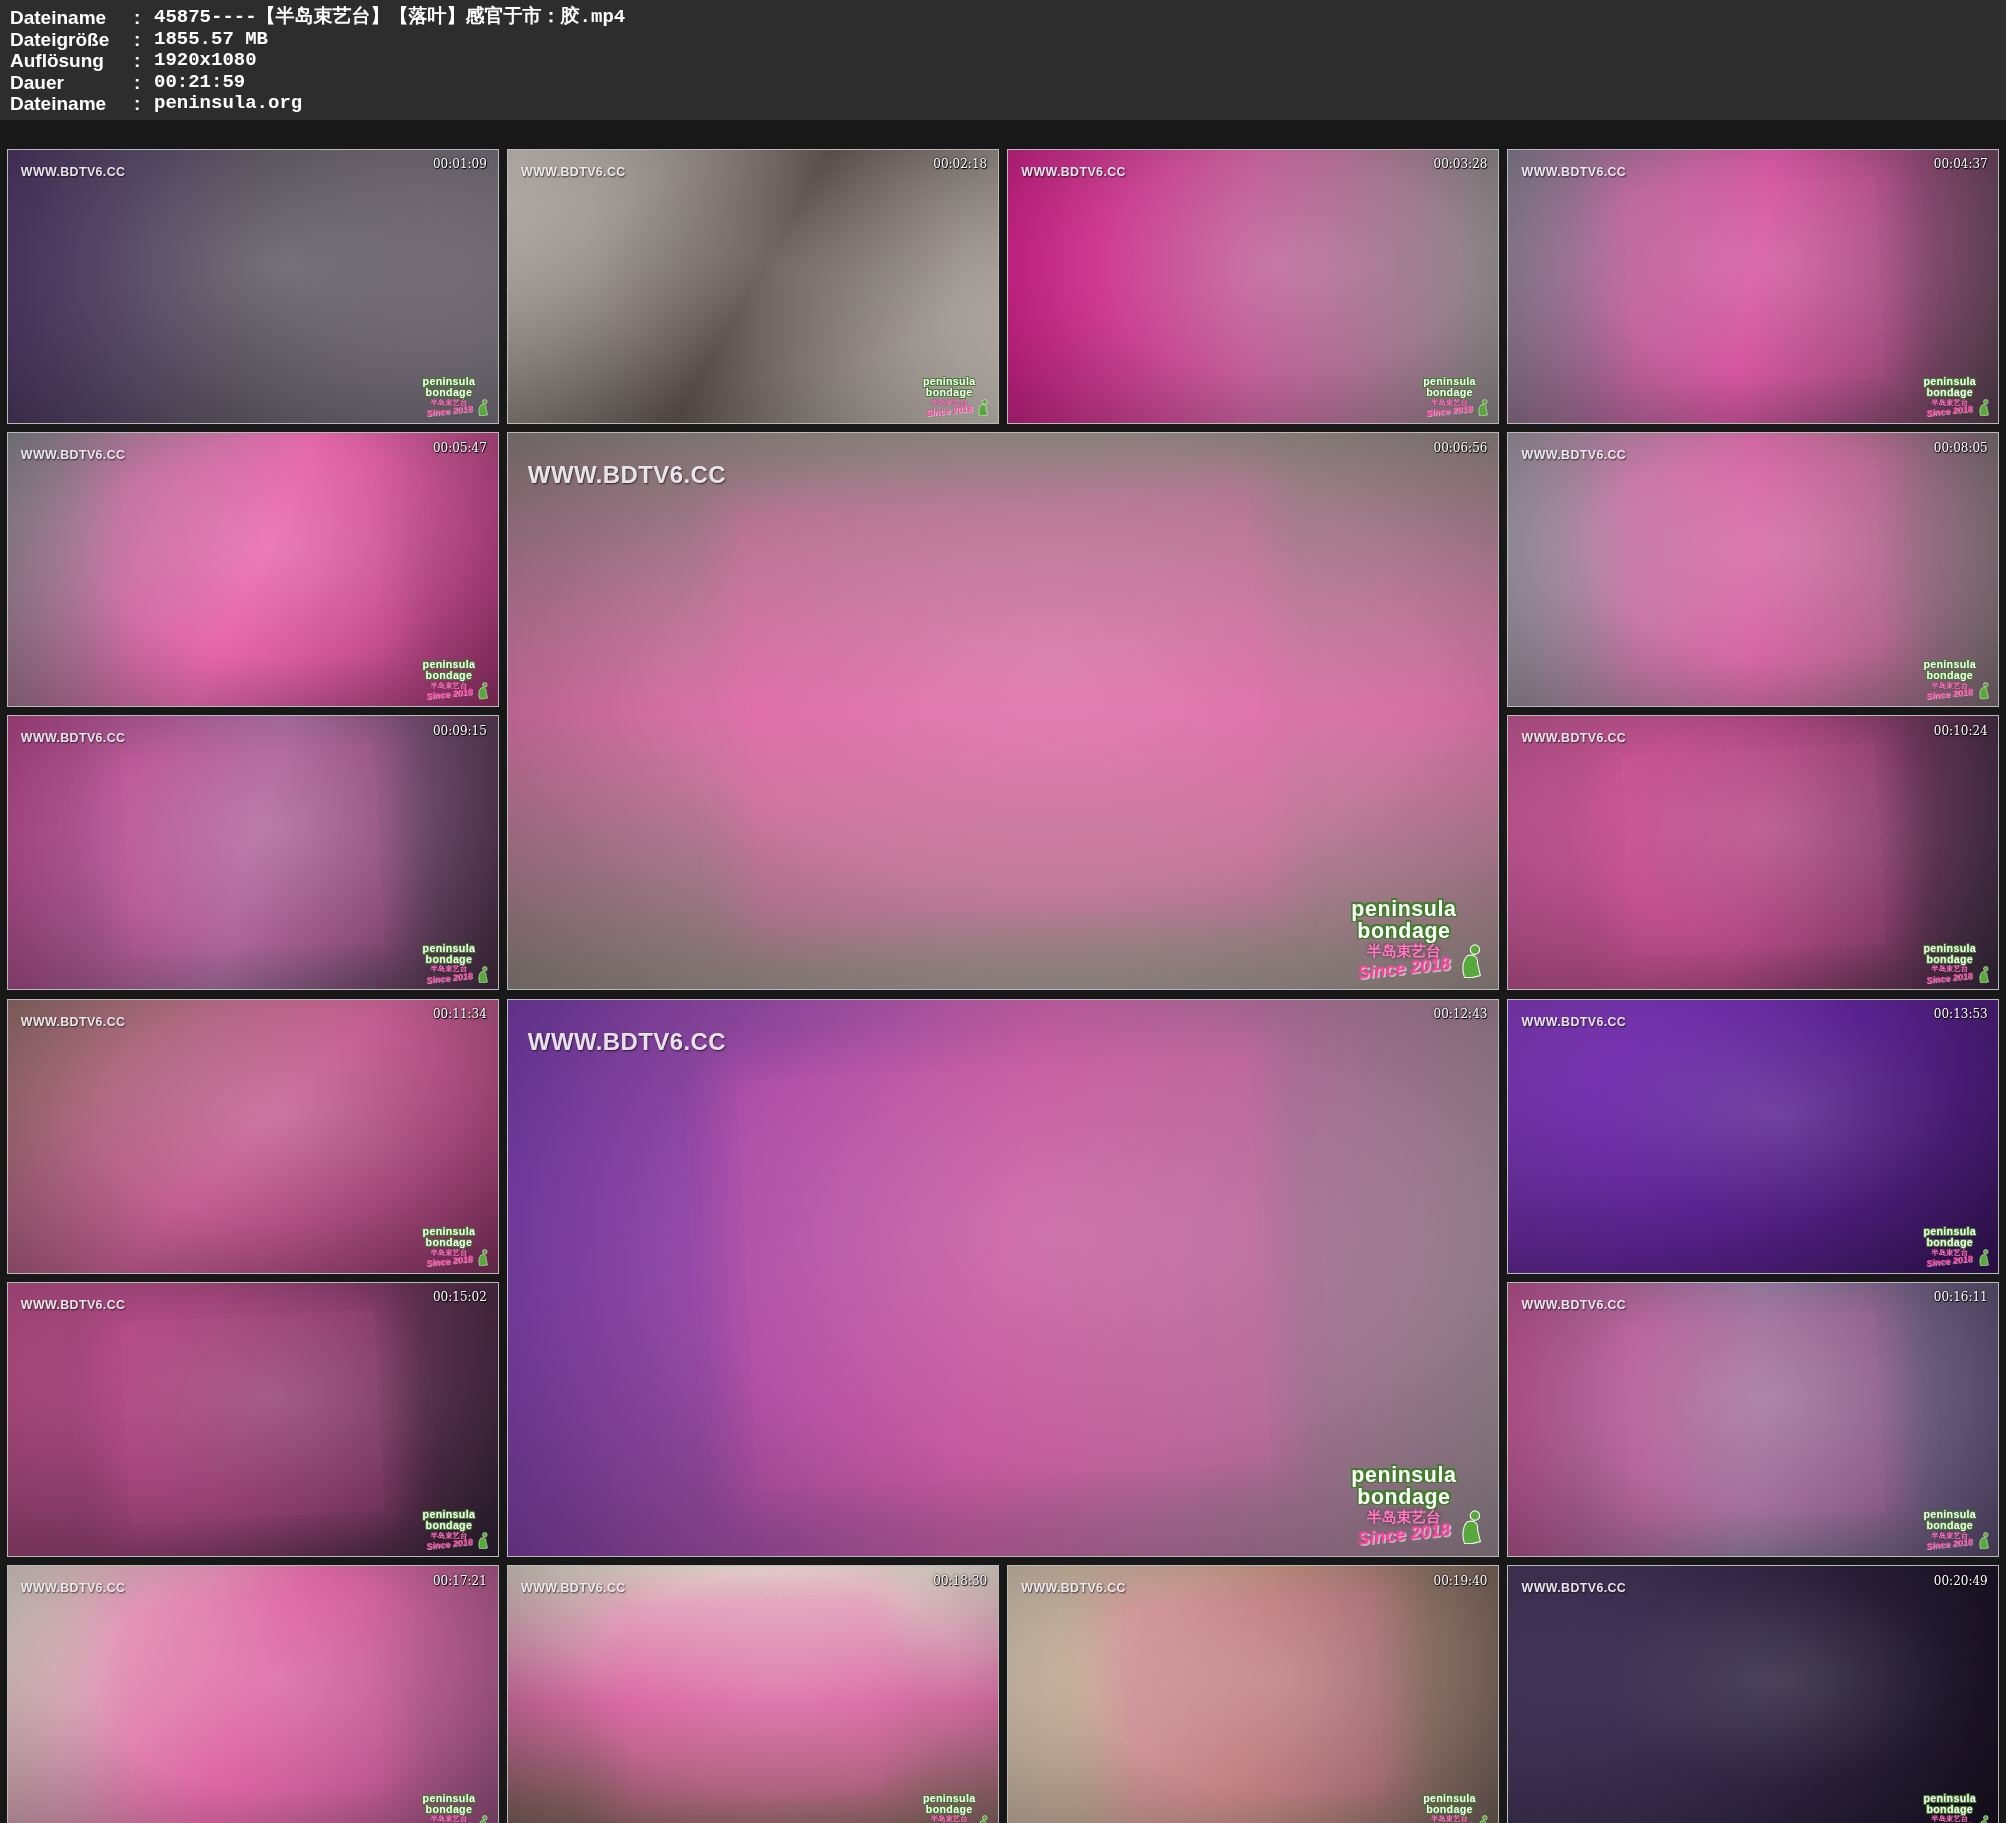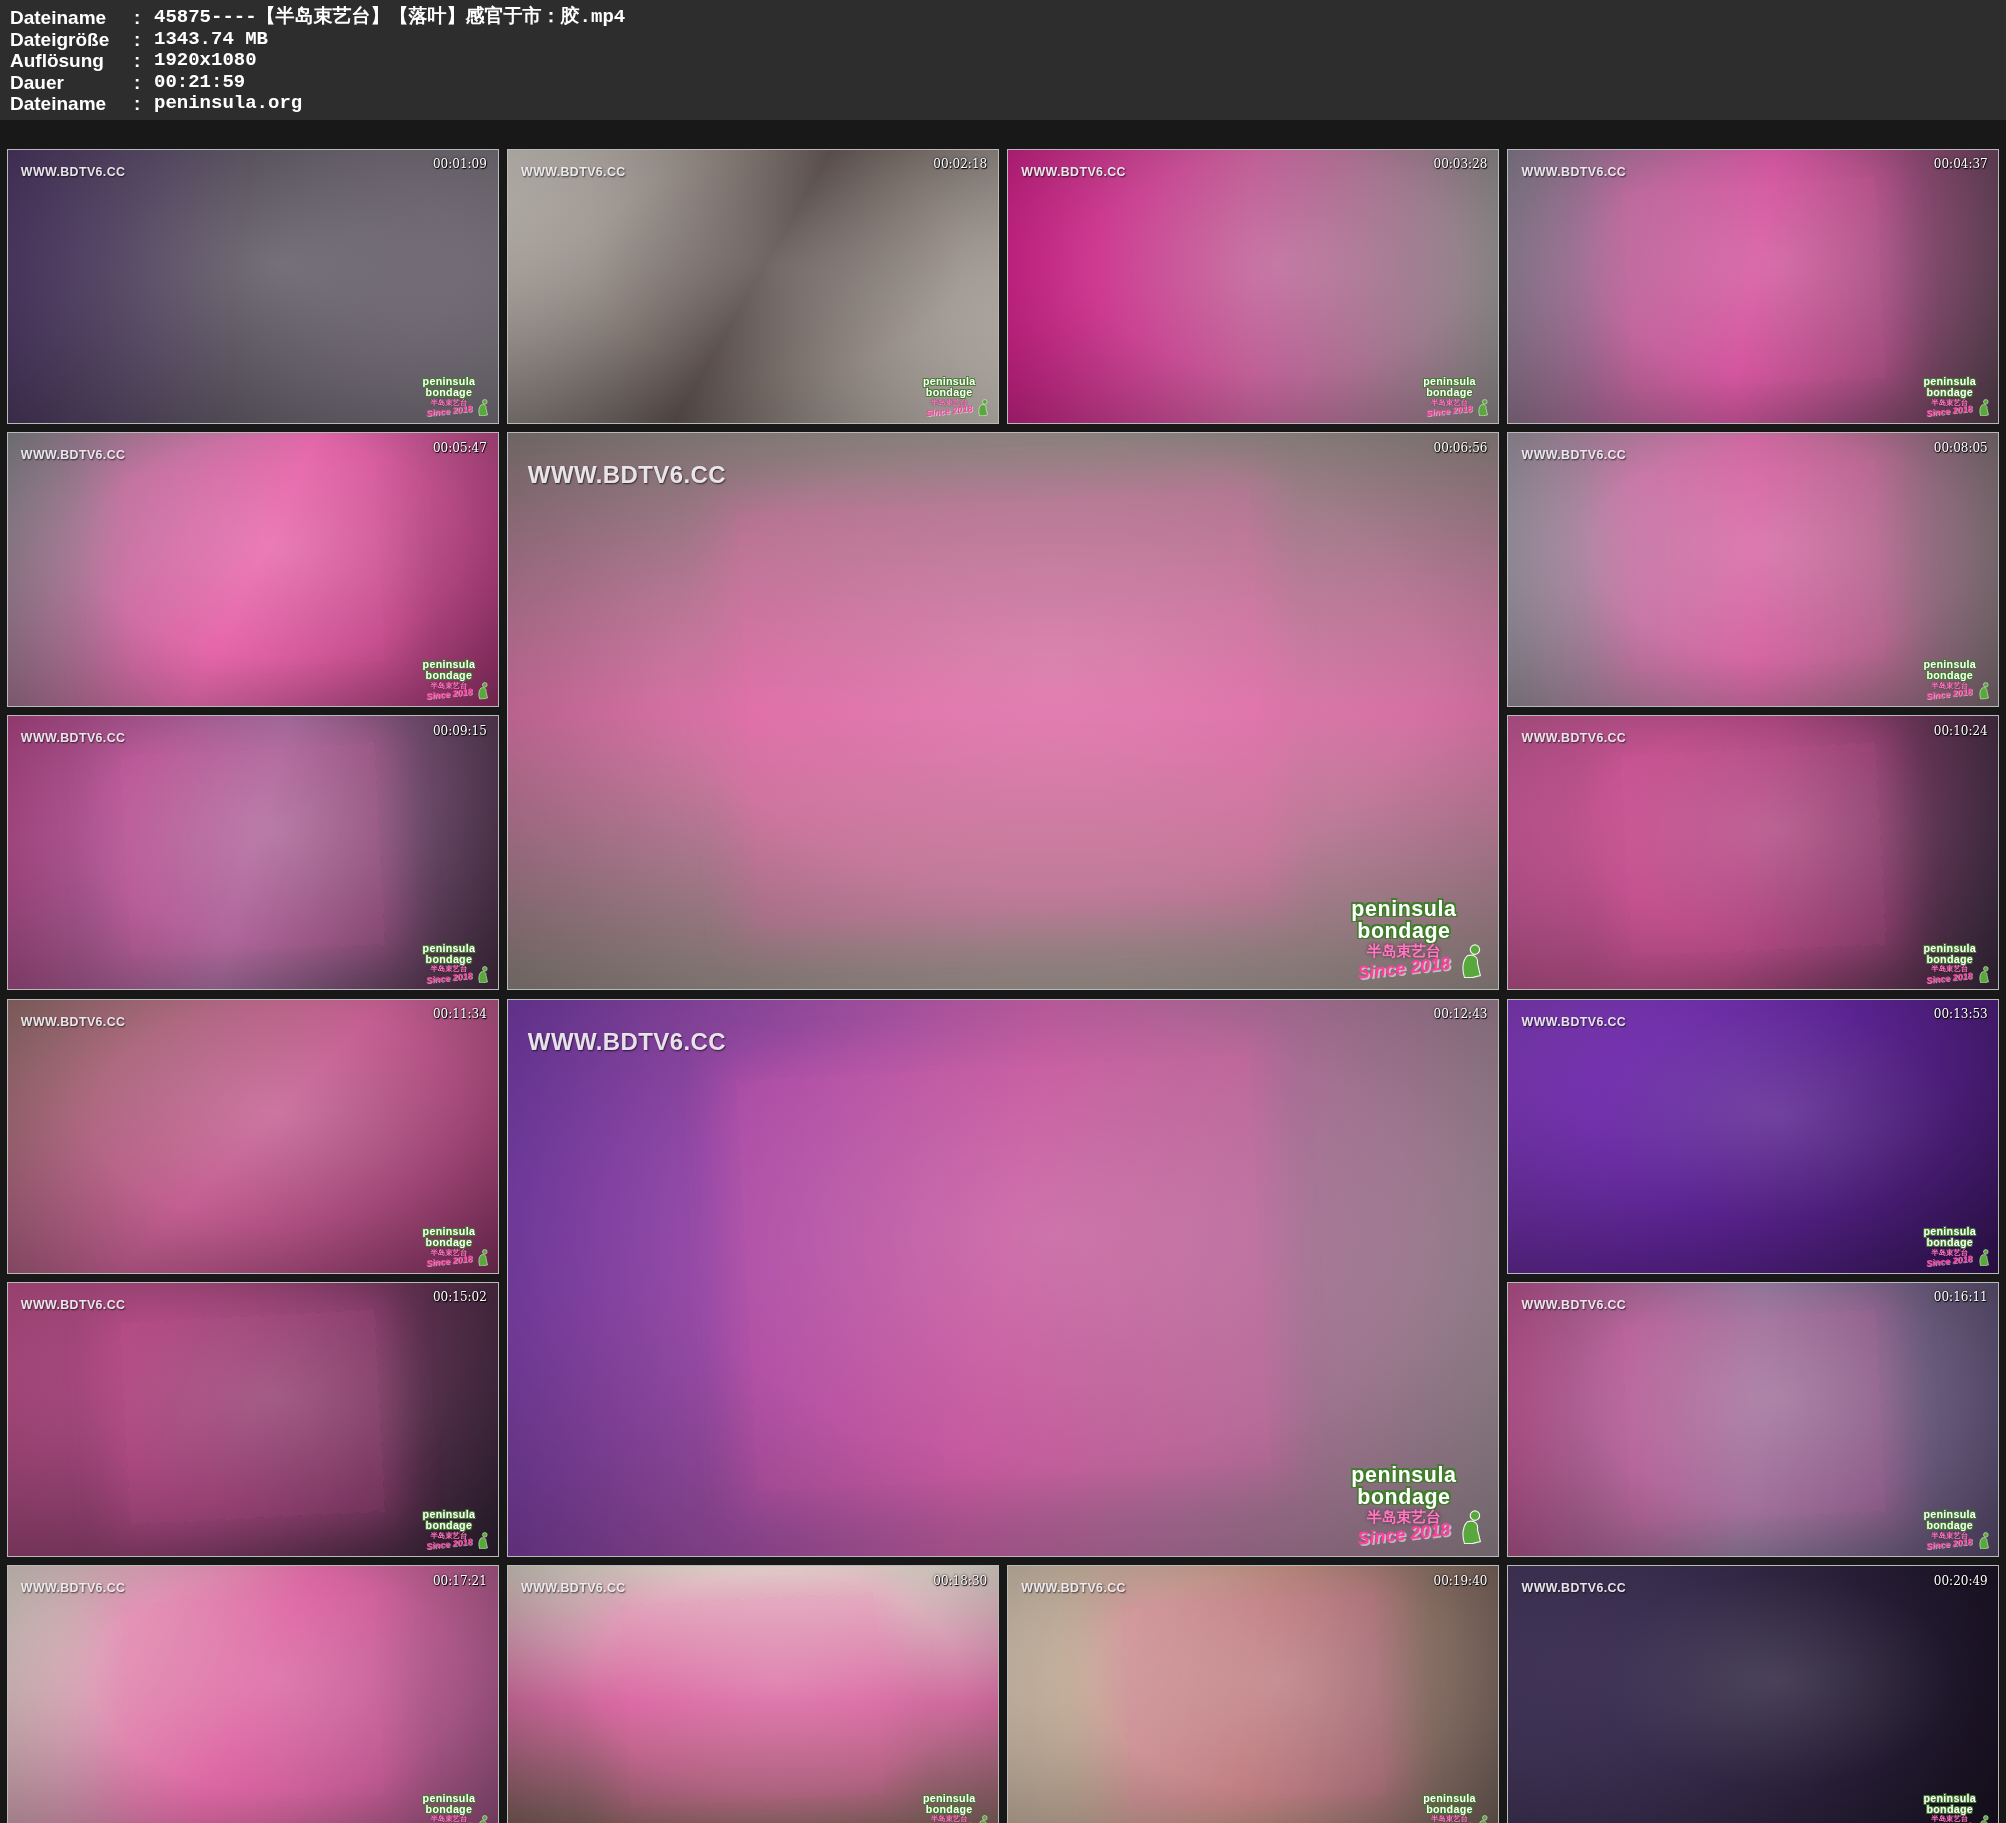--- a/index.html
+++ b/index.html
@@ -51,21 +51,21 @@
 
   <header>
     <div class="hrow">
       <span class="hlabel">Dateiname</span>
       <span class="hsep">:</span>
       <span class="hvalue">45875----【半岛束艺台】【落叶】感官于市：胶.mp4</span>
     </div>
     <div class="hrow">
       <span class="hlabel">Dateigröße</span>
       <span class="hsep">:</span>
-      <span class="hvalue">1343.74 MB</span>
+      <span class="hvalue">1855.57 MB</span>
     </div>
     <div class="hrow">
       <span class="hlabel">Auflösung</span>
       <span class="hsep">:</span>
       <span class="hvalue">1920x1080</span>
     </div>
     <div class="hrow">
       <span class="hlabel">Dauer</span>
       <span class="hsep">:</span>
       <span class="hvalue">00:21:59</span>

